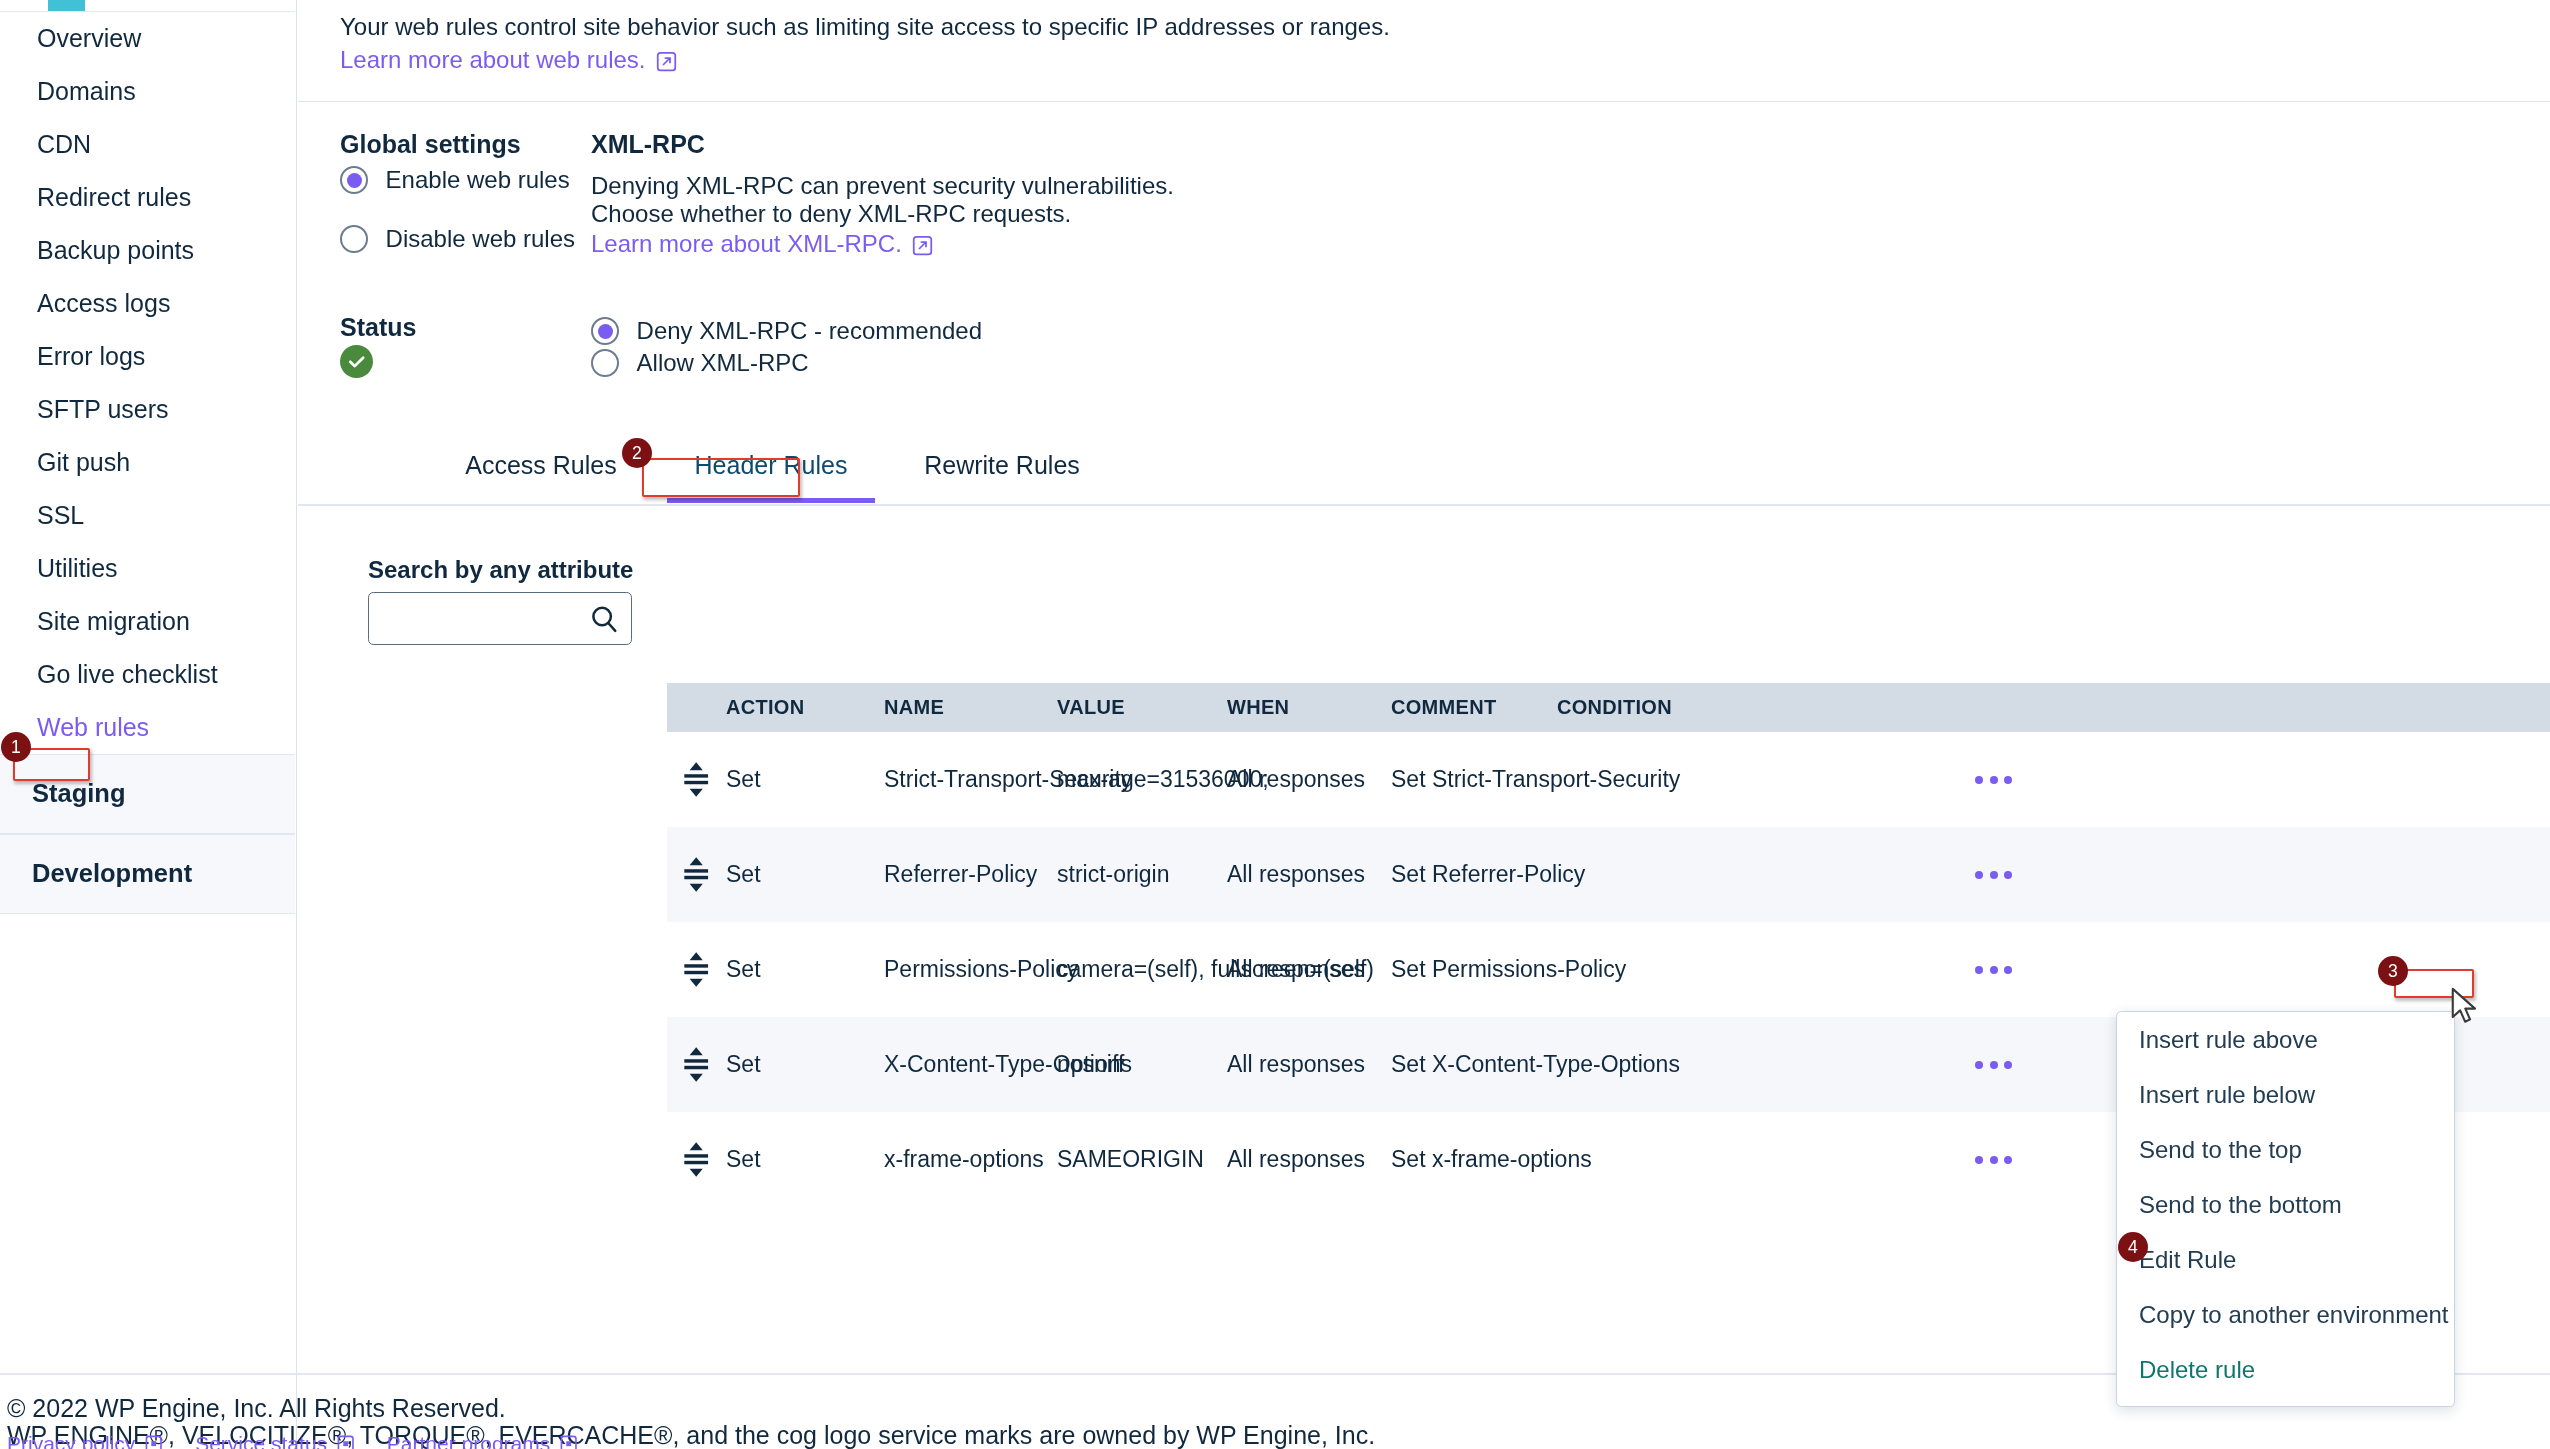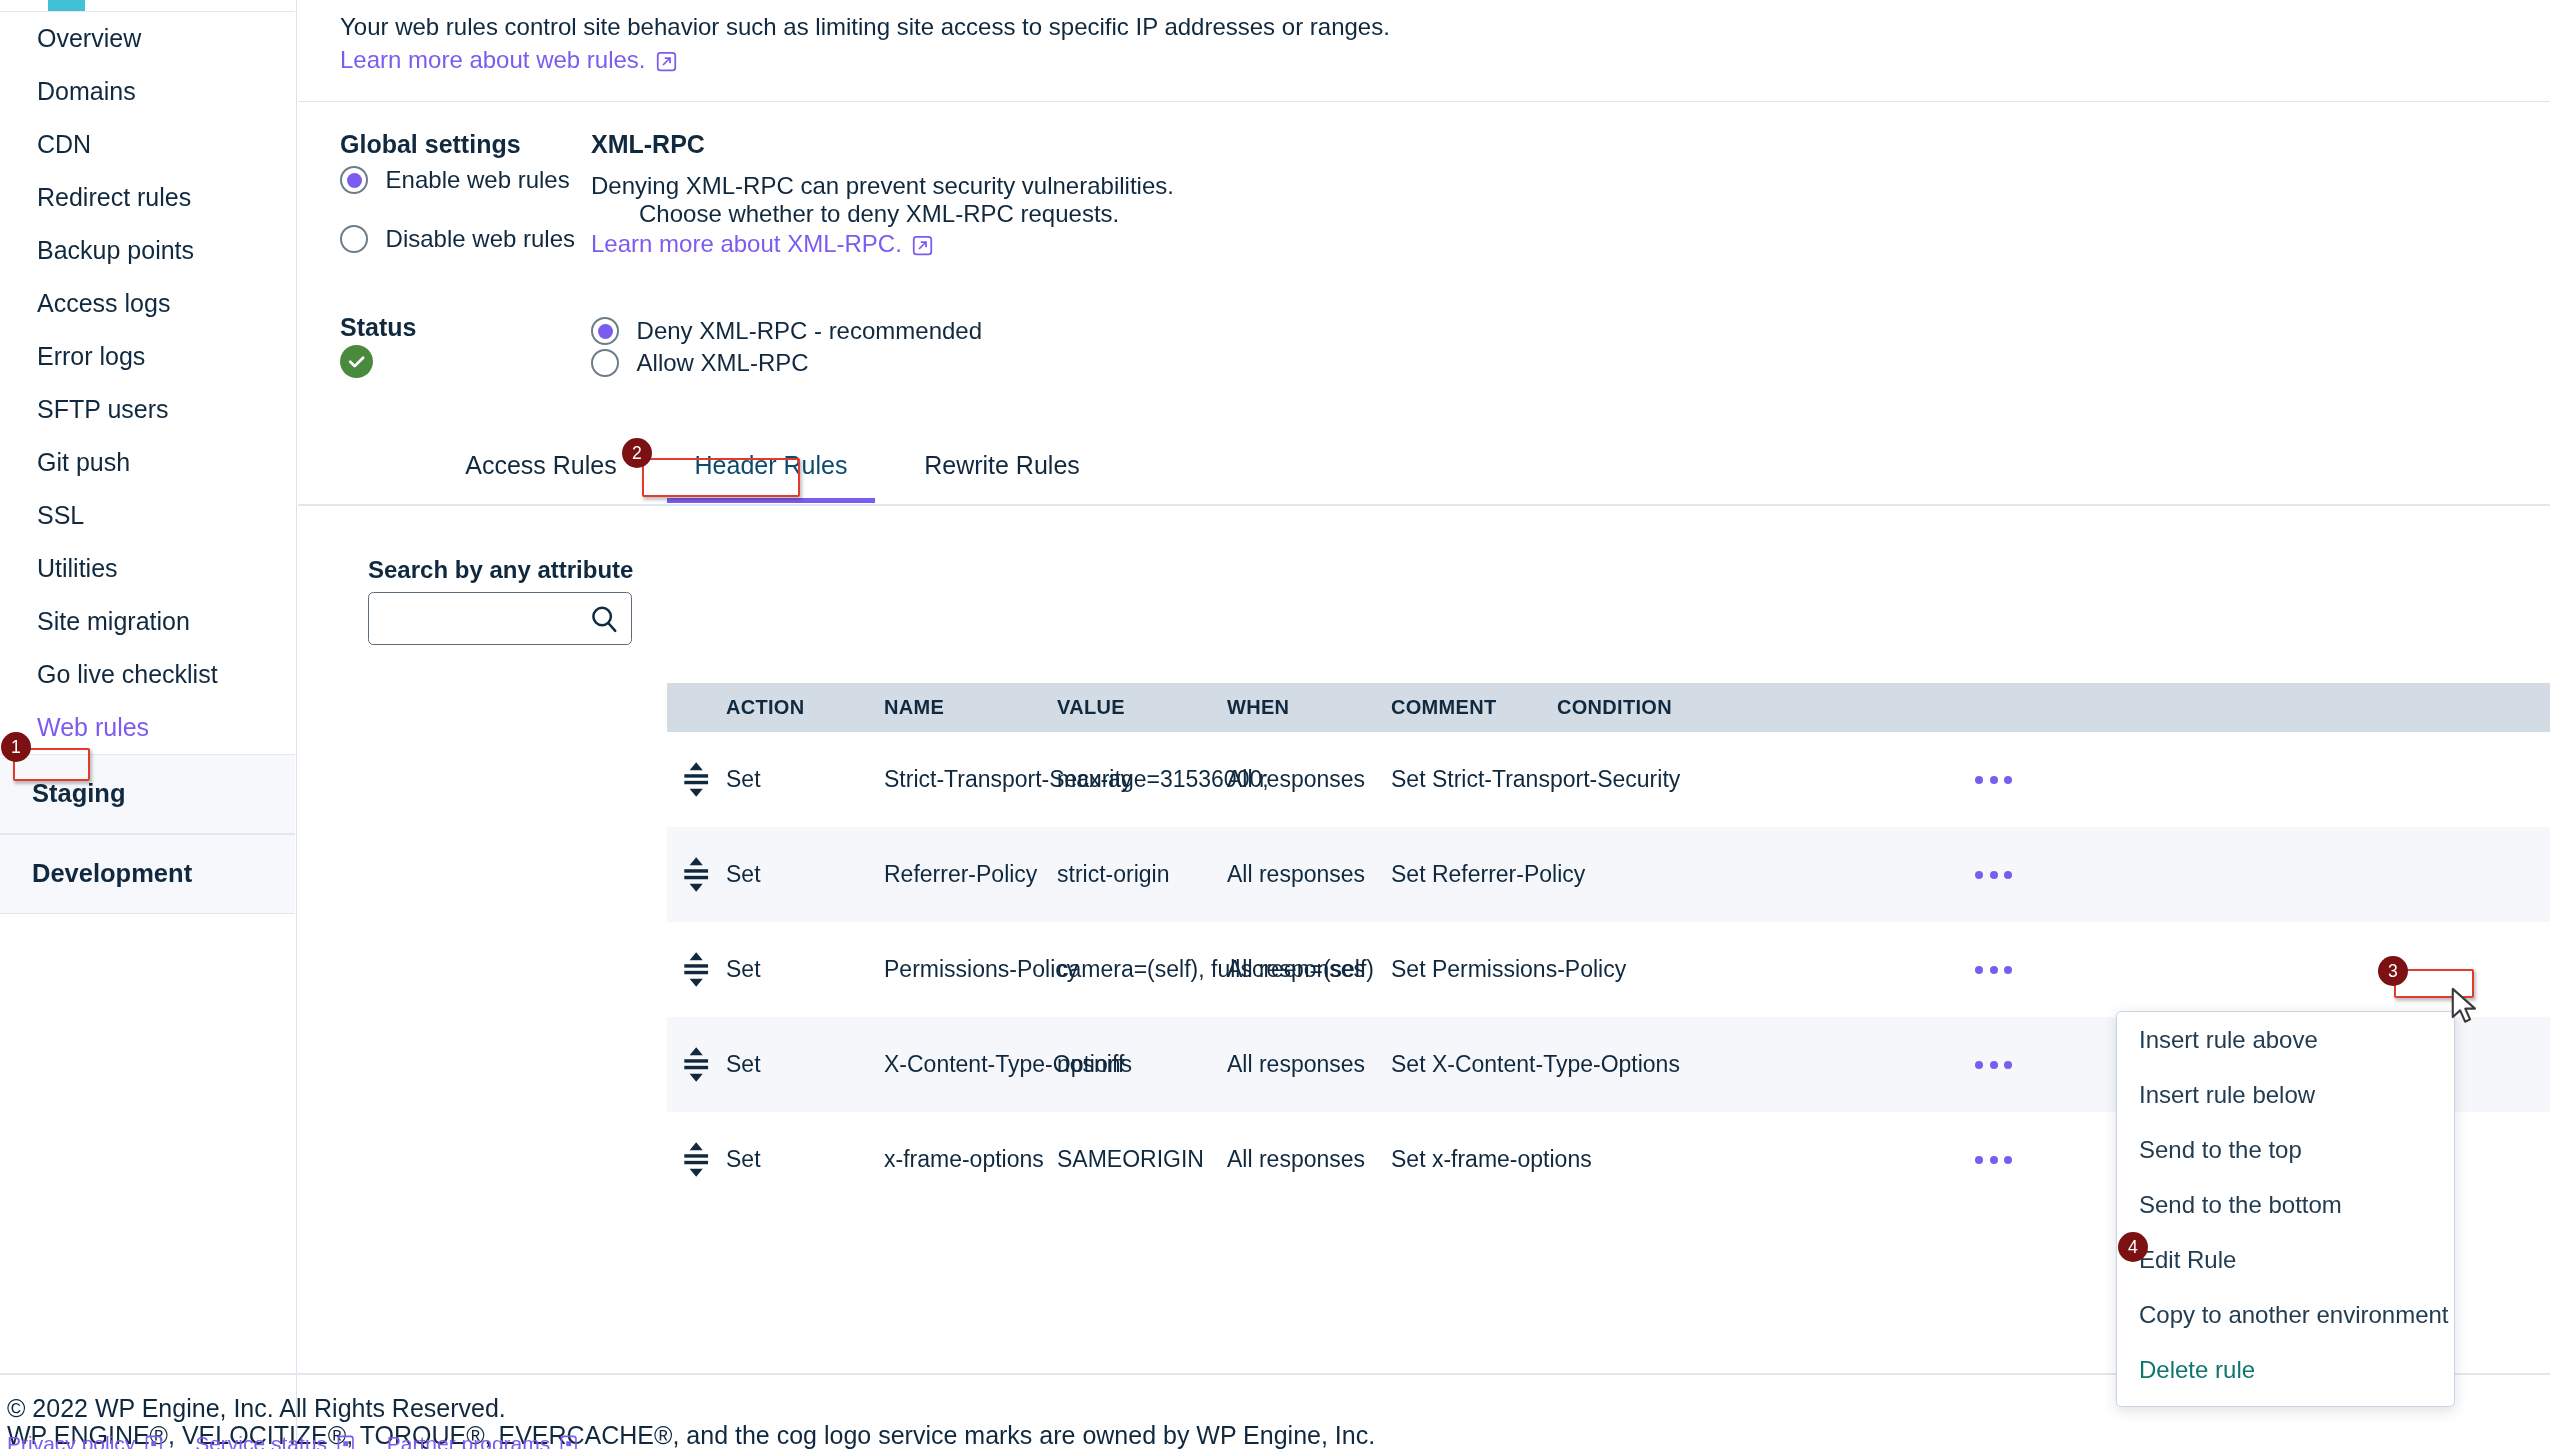--- a/index.html
+++ b/index.html
@@ -335,21 +335,21 @@
 
     <div class="sect-title" style="left:42px; top:313px;">Status</div>
     <div class="status-check" style="left:42px; top:345px;">
       <svg viewBox="0 0 24 24" fill="none" stroke="#ffffff" stroke-width="3.4" stroke-linecap="round" stroke-linejoin="round">
         <path d="M4 12 L9.5 17.5 L20 7"></path>
       </svg>
     </div>
 
     <div class="sect-title" style="left:293px; top:130px;">XML-RPC</div>
     <div class="body-text" style="left:293px; top:172px;">Denying XML-RPC can prevent security vulnerabilities.</div>
-    <div class="body-text" style="left:293px; top:200px;margin-left:48px;">Choose whether to deny XML-RPC requests.</div>
+    <div class="body-text" style="left:293px; top:200px;">Choose whether to deny XML-RPC requests.</div>
     <a class="intro-link" style="left:293px; top:230px;">
       <span>Learn more about XML-RPC.</span>
       <span class="ext-icon">
         <svg viewBox="0 0 24 24" width="21" height="21" fill="none" stroke="#7b5cf0" stroke-width="2">
           <rect x="2" y="2" width="20" height="20" rx="3"></rect>
           <path d="M8 16 L16 8 M10 8 H16 V14"></path>
         </svg>
       </span>
     </a>
 

